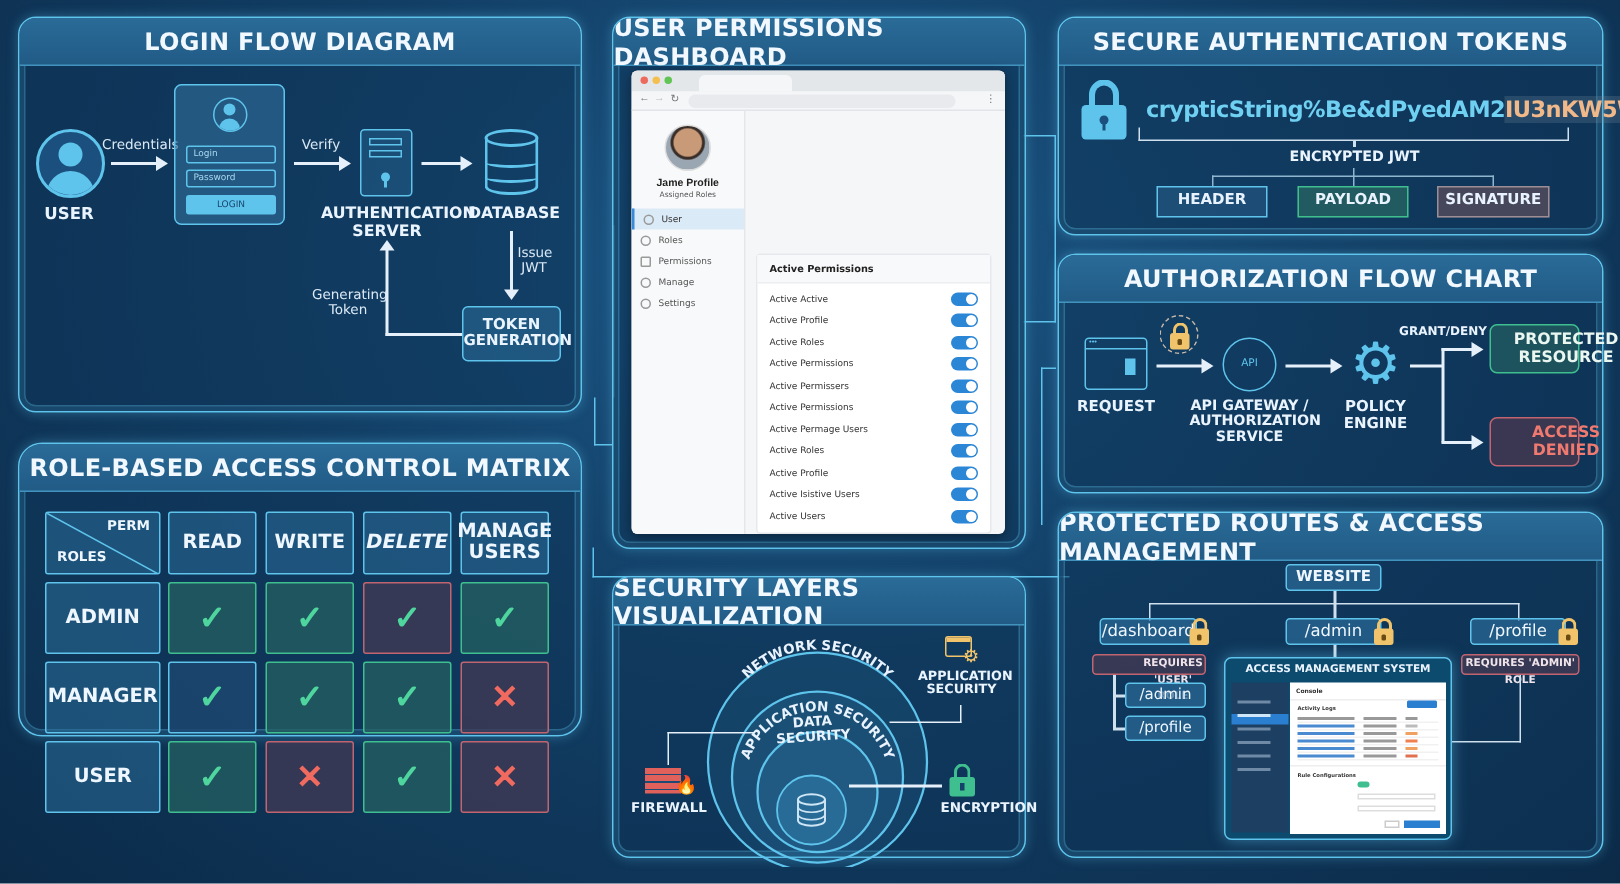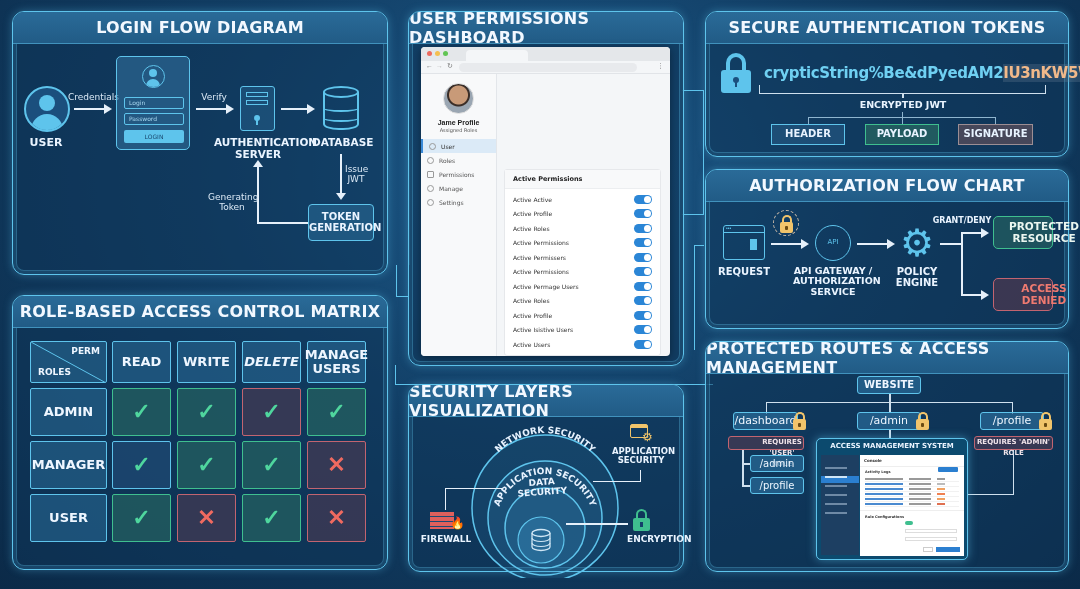--- a/index.html
+++ b/index.html
@@ -274,21 +274,21 @@
 <div class="abs" style="left:899px;top:226px;width:36px;height:36px;color:#5ec4ec;font-size:38px;line-height:34px;text-align:center;">⚙</div>
 <div class="abs lbl" style="left:888px;top:266px;width:58px;font-size:10px;">POLICY ENGINE</div>
 <div class="abs lbl" style="left:931px;top:217px;width:62px;font-size:8px;">GRANT/DENY</div>
 <div class="hline" style="left:940px;top:243px;width:22px;"></div>
 <div class="vline" style="left:961px;top:232px;height:63px;"></div>
 <div class="arrow" style="left:961px;top:232px;width:26px;"></div>
 <div class="arrow" style="left:961px;top:294px;width:26px;"></div>
 <div class="res-box" style="top:216px;border-color:#3fbf8f;background:rgba(36,96,96,0.7);color:#eaf6f0;">PROTECTED RESOURCE</div>
 <div class="res-box" style="top:278px;border-color:#c26470;background:rgba(70,56,80,0.8);color:#f07a70;">ACCESS DENIED</div>
 
-<div class="panel" style="left:12px;top:295px;width:376px;height:275px;">
+<div class="panel" style="left:12px;top:295px;width:376px;height:196px;border-radius:16px;">
   <div class="panel-title">Role-Based Access Control Matrix</div>
 </div>
 <div class="cell hdr-cell" style="left:30px;top:341px;width:77px;height:42px;overflow:hidden;">
   <svg width="77" height="42" style="position:absolute;left:0;top:0;">
       <line x1="0" y1="0" x2="77" y2="42" stroke="#5ec4ec" stroke-width="1"></line>
     </svg>
   <span style="position:absolute;right:6px;top:5px;font-size:9px;">PERM</span>
   <span style="position:absolute;left:7px;bottom:5px;font-size:9px;">ROLES</span>
 </div>
 <div id="rbac-grid">

